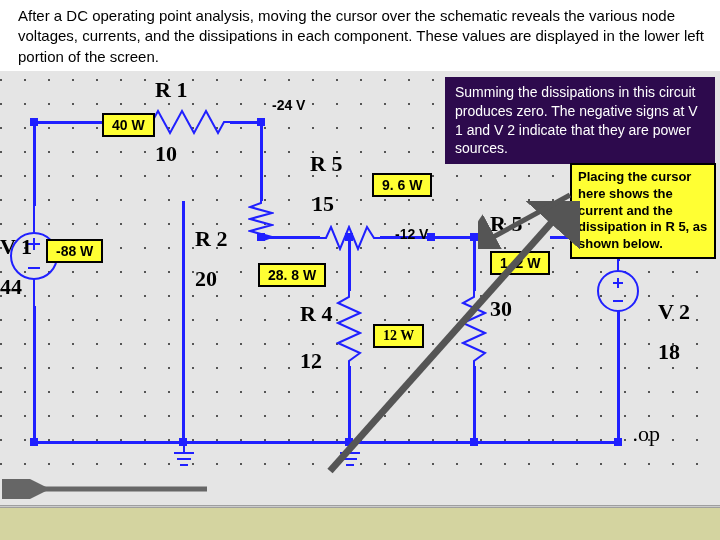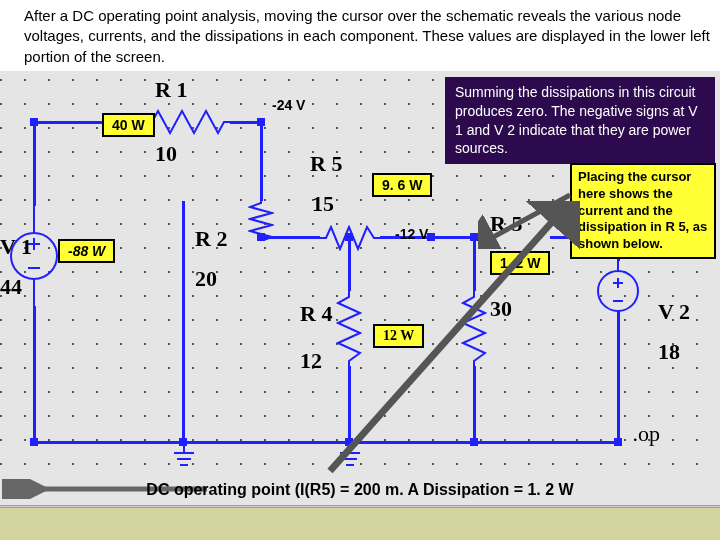--- a/index.html
+++ b/index.html
@@ -1,16 +1,16 @@
 <!DOCTYPE html>
 <html><head>
 <meta charset="utf-8">
 <style>
   html, body { margin:0; padding:0; width:720px; height:540px; font-family:Arial,Helvetica,sans-serif; background:#fff; }
-  .top-text { padding:6px 10px 4px 24px; font-size:15px; line-height:1.35; color:#000; }
+  .top-text { padding:6px 10px 4px 18px; font-size:15px; line-height:1.35; color:#000; }
   .canvas { position:relative; width:720px; height:504px; background:#e5e5e5; }
   .dotgrid-row { position:absolute; left:0; width:100%; height:1px; }
   .dotgrid-row span { display:inline-block; width:2px; height:2px; background:#555; margin-right:22px; vertical-align:top; }
   .wire { position:absolute; background:#2020ff; }
   .node { position:absolute; width:8px; height:8px; background:#2020ff; transform:translate(-4px,-4px); }
   .comp-label { position:absolute; font-family:"Times New Roman",serif; font-weight:bold; font-size:22px; color:#000; white-space:nowrap; }
   .comp-val  { position:absolute; font-family:"Times New Roman",serif; font-weight:bold; font-size:22px; color:#000; white-space:nowrap; }
   .vlabel { position:absolute; font-weight:bold; font-size:14px; color:#000; }
   .ylabel { position:absolute; background:#ffff33; border:2px solid #000; font-weight:bold; font-size:14px; padding:2px 8px; white-space:nowrap; }
   .purple-box { position:absolute; background:#2d0a4d; color:#fff; font-size:14px; line-height:1.35; padding:6px 10px; }
@@ -122,21 +122,22 @@
   <div class="comp-label" style="left:0px; top:163px;">V 1</div>
   <div class="comp-val" style="left:0px; top:203px;">44</div>
   <div class="comp-label" style="left:658px; top:228px;">V 2</div>
   <div class="comp-val" style="left:658px; top:268px;">18</div>
 
   <div class="vlabel" style="left:272px; top:26px;">-24 V</div>
   <div class="vlabel" style="left:395px; top:155px;">-12 V</div>
 
   <div class="ylabel" style="left:102px; top:42px;">40 W</div>
   <div class="ylabel" style="left:372px; top:102px;">9. 6 W</div>
-  <div class="ylabel" style="left:58px; top:168px;font-style:italic;">-88 W</div>
+  <div class="ylabel" style="left:46px; top:168px;">-88 W</div>
+  <div class="ylabel" style="left:258px; top:192px;">28. 8 W</div>
   <div class="ylabel" style="left:490px; top:180px;">1. 2 W</div>
   <div class="ylabel" style="left:373px; top:253px;font-family:Liberation Serif, serif;">12 W</div>
 
   <div class="purple-box" style="left:445px; top:6px; width:250px;">Summing the dissipations in this circuit produces zero.  The negative signs at V 1 and V 2 indicate that they are power sources.</div>
 
   <div class="ylabel" style="left:570px; top:92px; width:130px; font-size:13px; padding:4px 6px; line-height:1.3; white-space:normal;">Placing the cursor here shows the current and the dissipation in R 5, as shown below.</div>
 
   <svg class="bigarrow" style="left:300px; top:130px;" width="280" height="280">
     <defs>
         <marker id="ah1" markerWidth="12" markerHeight="12" refX="2" refY="6" orient="auto">
@@ -159,17 +160,16 @@
     <defs>
         <marker id="ah3" markerWidth="10" markerHeight="10" refX="8" refY="5" orient="auto">
           <path d="M10 0 L0 5 L10 10 Z" fill="#666"></path>
         </marker>
       </defs>
     <line x1="205" y1="10" x2="8" y2="10" stroke="#666" stroke-width="5" marker-end="url(#ah3)"></line>
   </svg>
 
   <div class="op-dir" style="right:60px; top:350px;">.op</div>
 
-  <div class="status" style="top:410px;">DC operating point (I(R5) = 200 m. A Dissipation = 1. 2 W</div>
 
   <div style="position:absolute; left:0; right:0; top:434px; height:3px; background:linear-gradient(#888,#ccc,#888);"></div>
   <div style="position:absolute; left:0; right:0; top:437px; bottom:0; background:#d4d4a0;"></div>
 </div>
 
 </body></html>

